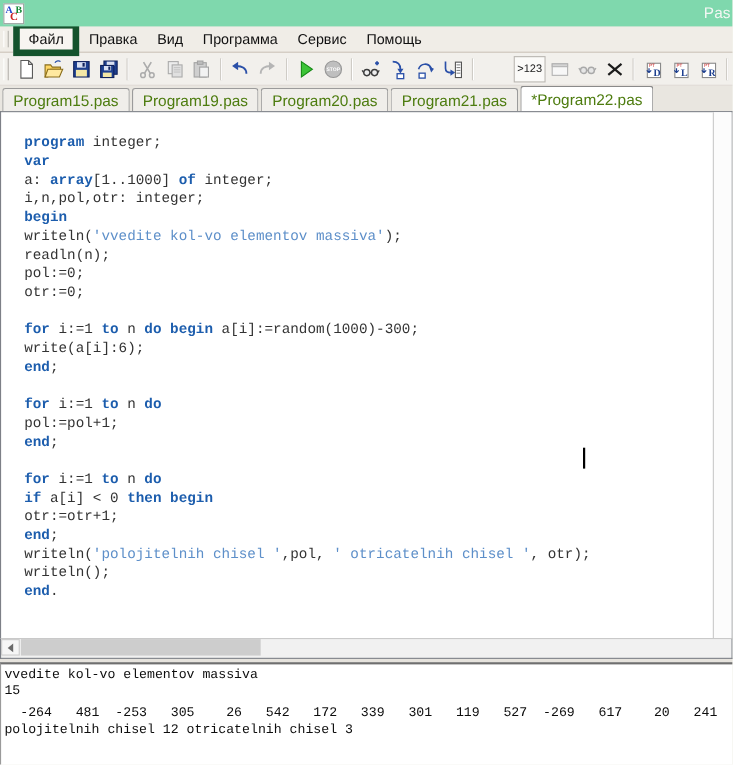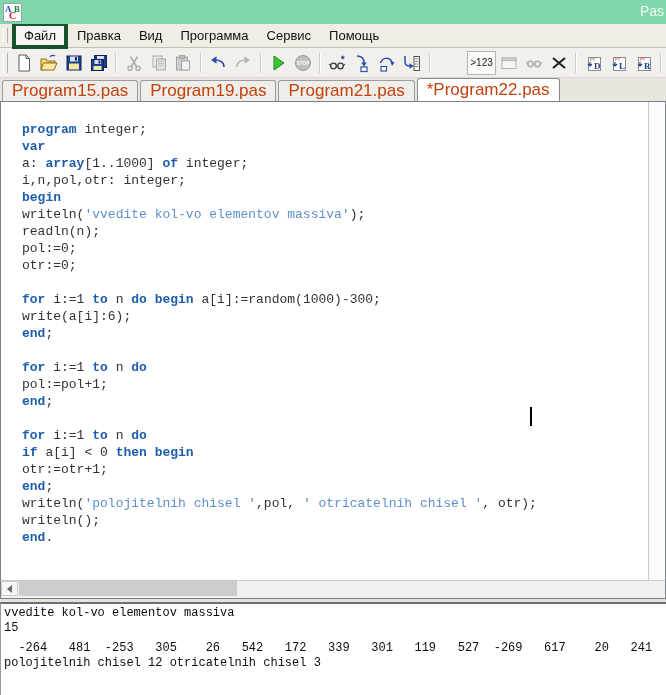--- a/index.html
+++ b/index.html
@@ -13,32 +13,32 @@
   .ic-a{color:#2244cc;font-size:9px;left:1px;top:1px;}
   .ic-b{color:#118833;font-size:9px;right:1px;top:1px;}
   .ic-c{color:#cc2222;font-size:10px;left:5px;bottom:0px;}
   .title{position:absolute;right:2px;top:3px;color:#f2f7f3;font-size:14px;white-space:nowrap;}
   
   .menubar{height:23px;background:#f0ede7;display:flex;align-items:center;
            border-bottom:1px solid #c6bcb2;font-size:13px;color:#111;}
   .grip{width:3px;height:15px;border-left:1px solid #fff;border-right:1px solid #b5b2ac;
         margin:0 4px 0 3px;}
   .menu-item{padding:3px 9px;cursor:default;}
-  .menu-item.boxed{border:4px solid #14532d;background:#f7f5f1;padding:2px 8px;}
+  .menu-item.boxed{border:6px solid #14532d;background:#f7f5f1;padding:2px 8px;}
   
   .toolbar{height:29px;background:#f2f0ec;display:flex;align-items:center;border-bottom:1px solid #dcd9d3;}
   .tgrip{width:3px;height:20px;border-left:1px solid #fff;border-right:1px solid #b5b2ac;margin:0 4px 0 3px;}
   .tbtn{width:25px;height:24px;border:none;background:transparent;display:flex;align-items:center;
         justify-content:center;padding:0;margin:0;}
   .tbtn.raised{border:1px solid #b9b6b0;background:#fbfaf8;width:30px;margin-left:32px;}
   .tsep{width:1px;height:20px;background:#cfccc6;border-right:1px solid #fff;margin:0 4px;}
   .expr-label{font-size:10px;color:#222;font-family:"Liberation Sans",sans-serif;}
   
   .tabbar{height:23px;background:#e9e6e0;display:flex;align-items:flex-end;padding-left:2px;}
-  .tab{font-size:17px;color:#c2410c;background:#f0eeea;border:1px solid #9b9b9b;border-bottom:none;
+  .tab{font-size:14px;color:#4d7c0f;background:#f0eeea;border:1px solid #9b9b9b;border-bottom:none;
        border-radius:3px 3px 0 0;padding:3px 9px 3px 9px;margin-right:2px;height:14px;line-height:14px;
        white-space:nowrap;}
   .tab.active{background:#fff;height:16px;line-height:16px;position:relative;z-index:3;border-color:#8a8a8a;}
   
   .editor{position:relative;height:478px;background:#fff;border:1px solid #7d8087;border-bottom:none;z-index:2;}
   .code{padding:19px 0 0 21px;font-family:"Liberation Mono","DejaVu Sans Mono",monospace;
         font-size:13px;line-height:17px;color:#333;}
   .code-line{white-space:pre;min-height:17px;}
   .tok-k{color:#1c5dad;font-weight:bold;}
   .tok-s{color:#5d8fc9;}
@@ -260,20 +260,21 @@
           </svg>
         </button>
       </div>
 
     <div class="tsep"></div>
   </div>
 
   <div class="tabbar" id="tabbar">
       <div class="tab">Program15.pas</div>
       <div class="tab">Program19.pas</div>
+      <div class="tab">Program20.pas</div>
       <div class="tab">Program21.pas</div>
       <div class="tab active">*Program22.pas</div>
     </div>
 
   <div class="editor">
     <div class="code" id="code">
         <div class="code-line"><span class="tok-k">program</span><span class="tok-p"> integer;</span></div>
         <div class="code-line"><span class="tok-k">var</span></div>
         <div class="code-line"><span class="tok-p">a: </span><span class="tok-k">array</span><span class="tok-p">[1..1000] </span><span class="tok-k">of</span><span class="tok-p"> integer;</span></div>
         <div class="code-line"><span class="tok-p">i,n,pol,otr: integer;</span></div>

